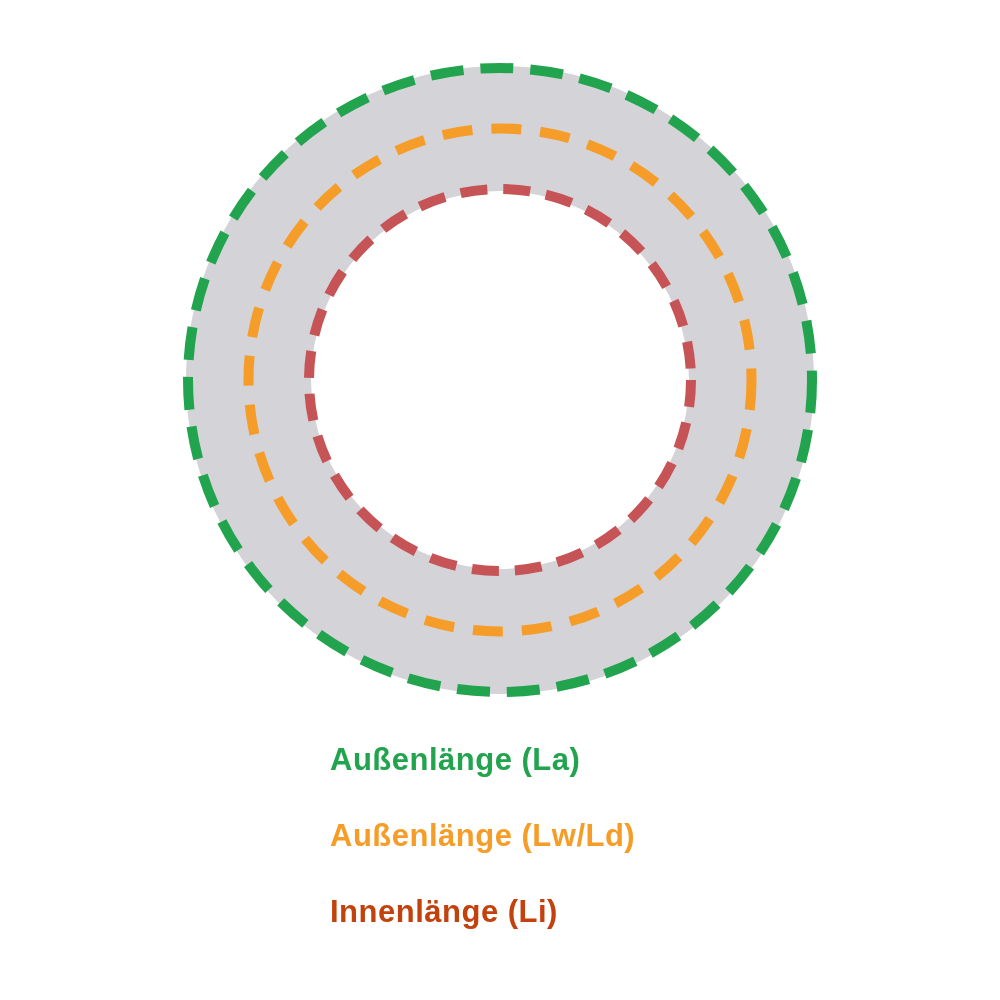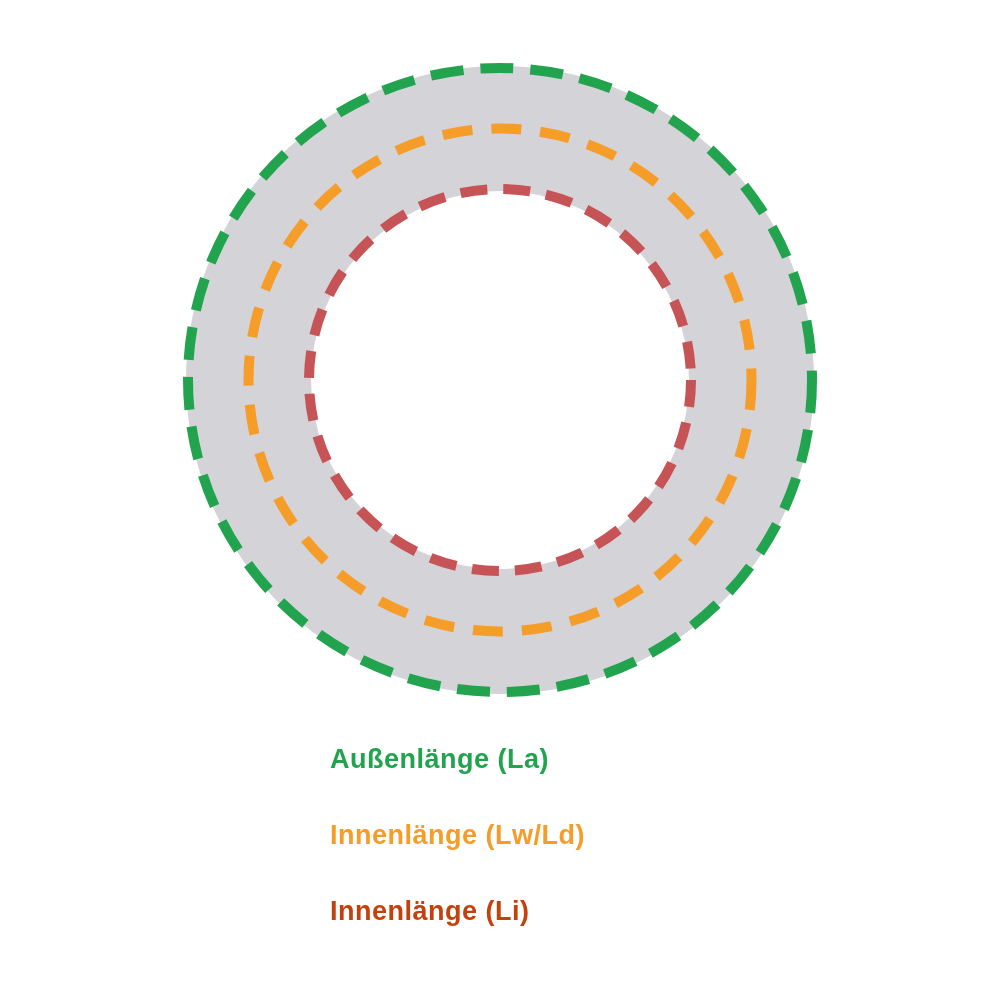--- a/index.html
+++ b/index.html
@@ -21,21 +21,21 @@
     position: absolute;
     top: 0;
     left: 0;
   }
   .legend {
     position: absolute;
     left: 330px;
     top: 742px;
   }
   .legend-line {
-    font-size: 27px;
+    font-size: 31px;
     font-weight: bold;
     line-height: 35px;
     margin-bottom: 41px;
     letter-spacing: 0.5px;
     white-space: nowrap;
   }
 </style>
 </head>
 <body>
 
@@ -47,17 +47,17 @@
 
     <circle fill="none" cx="500" cy="380" r="312" stroke="#22a34e" stroke-dasharray="33 17" stroke-width="10"></circle>
 
     <circle fill="none" cx="500" cy="380" r="251.5" stroke="#f59d28" stroke-dasharray="30 19" stroke-width="10"></circle>
 
     <circle fill="none" cx="500" cy="380" r="191" stroke="#c65355" stroke-dasharray="27 16" stroke-width="10"></circle>
   </svg>
 
   <div class="legend">
     <div class="legend-line" style="color: rgb(34, 163, 78);">Außenlänge (La)</div>
-    <div class="legend-line" style="color: rgb(245, 157, 40);">Innenlänge (Lw/Ld)</div>
+    <div class="legend-line" style="color: rgb(245, 157, 40);">Außenlänge (Lw/Ld)</div>
     <div class="legend-line" style="color: #c2410c;">Innenlänge (Li)</div>
   </div>
 
 </div>
 
 </body></html>

